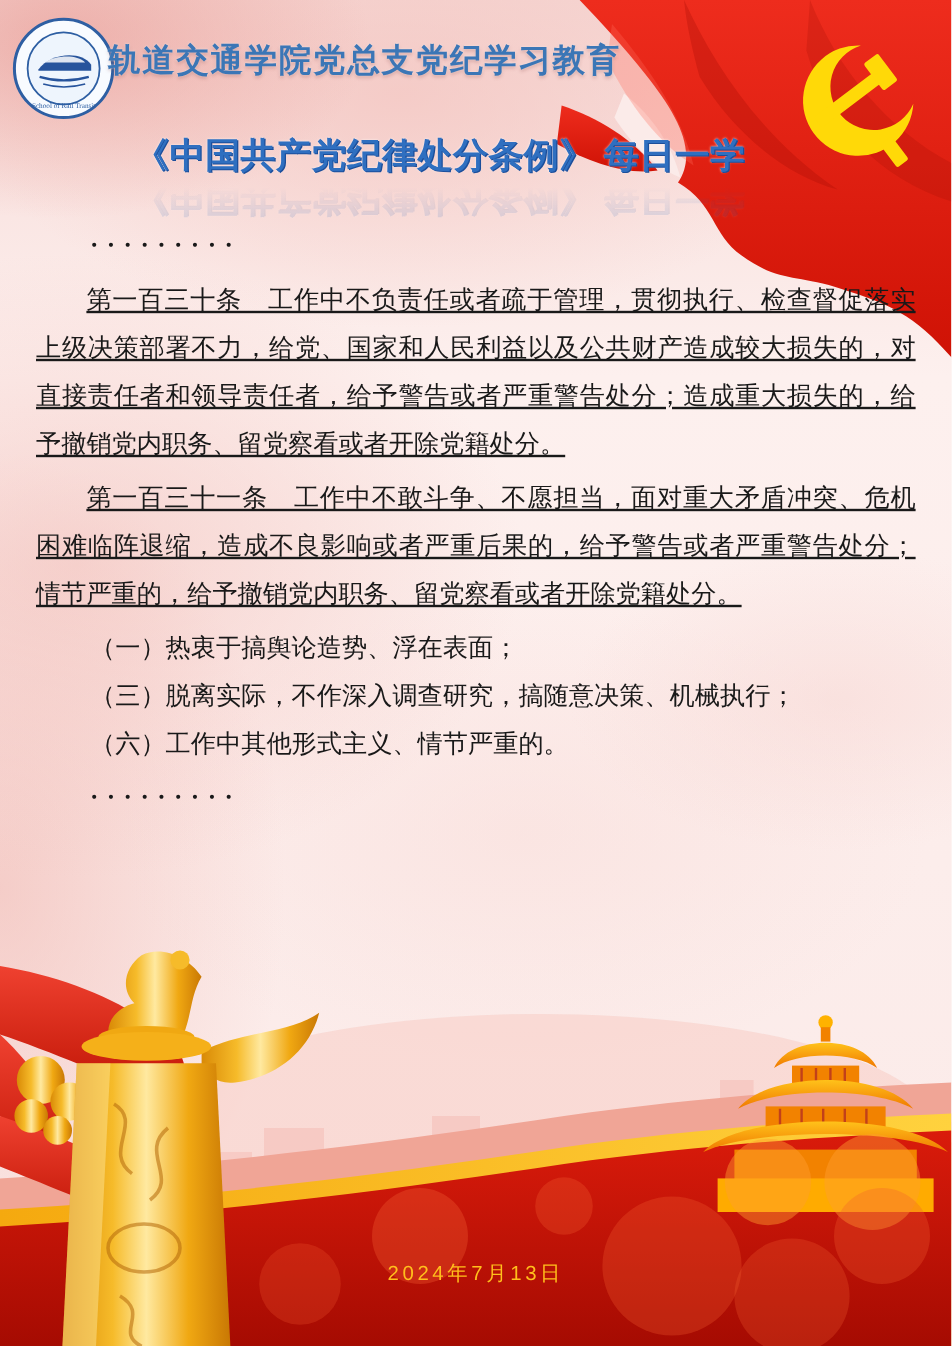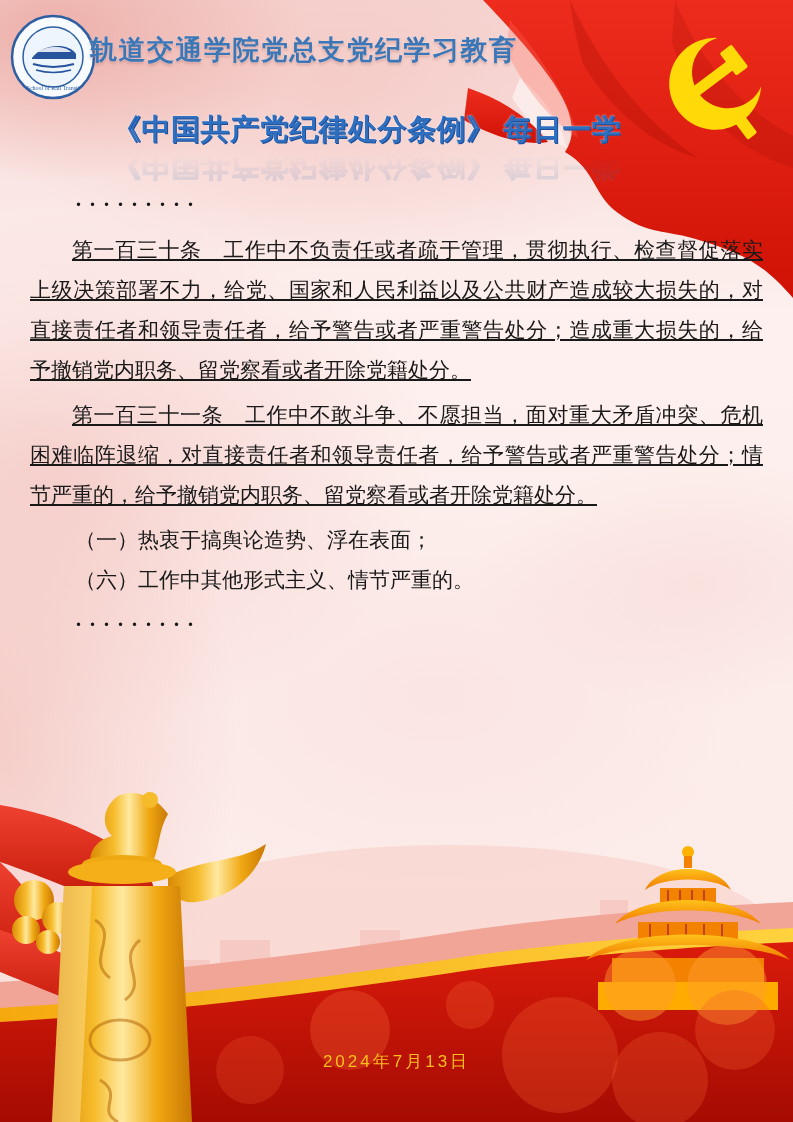--- a/index.html
+++ b/index.html
@@ -86,23 +86,24 @@
     <text x="43" y="76" text-anchor="middle" font-size="6" fill="#2e5fa3">School of Rail Transit</text>
   </svg>
 
   <div class="org-title">轨道交通学院党总支党纪学习教育</div>
   <div class="subtitle">《中国共产党纪律处分条例》 每日一学</div>
   <div class="subtitle mirror">《中国共产党纪律处分条例》 每日一学</div>
 
   <div class="content">
     <p class="dots">·········</p>
     <p class="para">第一百三十条　工作中不负责任或者疏于管理，贯彻执行、检查督促落实上级决策部署不力，给党、国家和人民利益以及公共财产造成较大损失的，对直接责任者和领导责任者，给予警告或者严重警告处分；造成重大损失的，给予撤销党内职务、留党察看或者开除党籍处分。</p>
-    <p class="para">第一百三十一条　工作中不敢斗争、不愿担当，面对重大矛盾冲突、危机困难临阵退缩，对直接责任者和领导责任者，给予警告或者严重警告处分；情节严重的，给予撤销党内职务、留党察看或者开除党籍处分。</p>
+    <p class="para">第一百三十一条　工作中不敢斗争、不愿担当，面对重大矛盾冲突、危机困难临阵退缩，造成不良影响或者严重后果的，给予警告或者严重警告处分；情节严重的，给予撤销党内职务、留党察看或者开除党籍处分。</p>
     <div class="items">
       <p class="item">（一）热衷于搞舆论造势、浮在表面；</p>
+      <p class="item">（三）脱离实际，不作深入调查研究，搞随意决策、机械执行；</p>
       <p class="item">（六）工作中其他形式主义、情节严重的。</p>
     </div>
     <p class="dots bottom">·········</p>
   </div>
 
   <svg class="scene" width="793" height="522" viewBox="0 0 793 522">
     <defs>
       <linearGradient id="gGold" x1="0" y1="0" x2="1" y2="0">
         <stop offset="0" stop-color="#d98a06"></stop>
           <stop offset=".3" stop-color="#f6bb2a"></stop>

